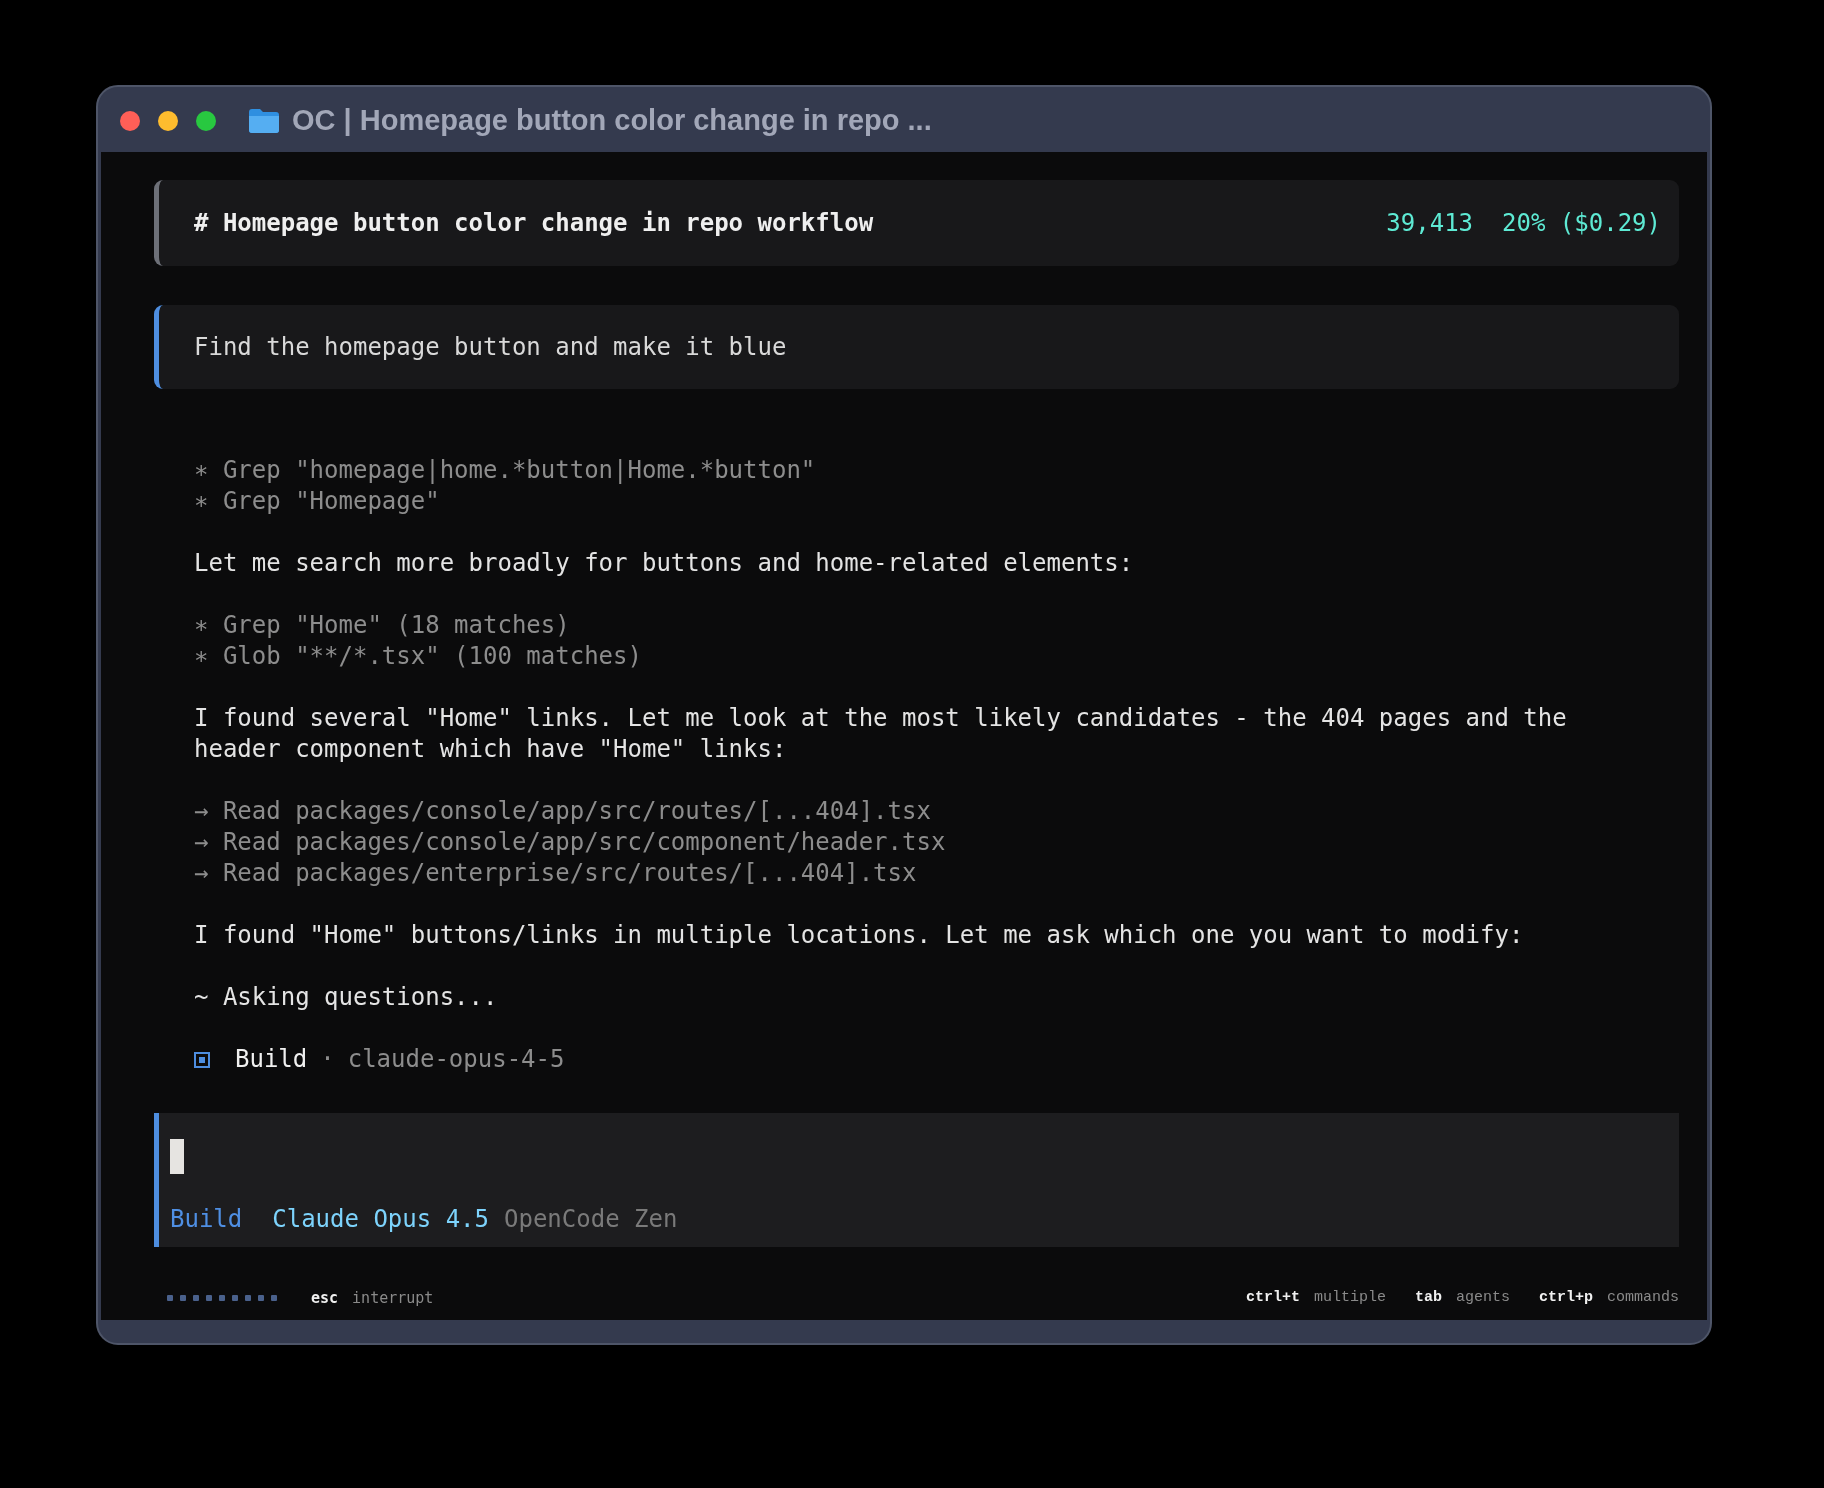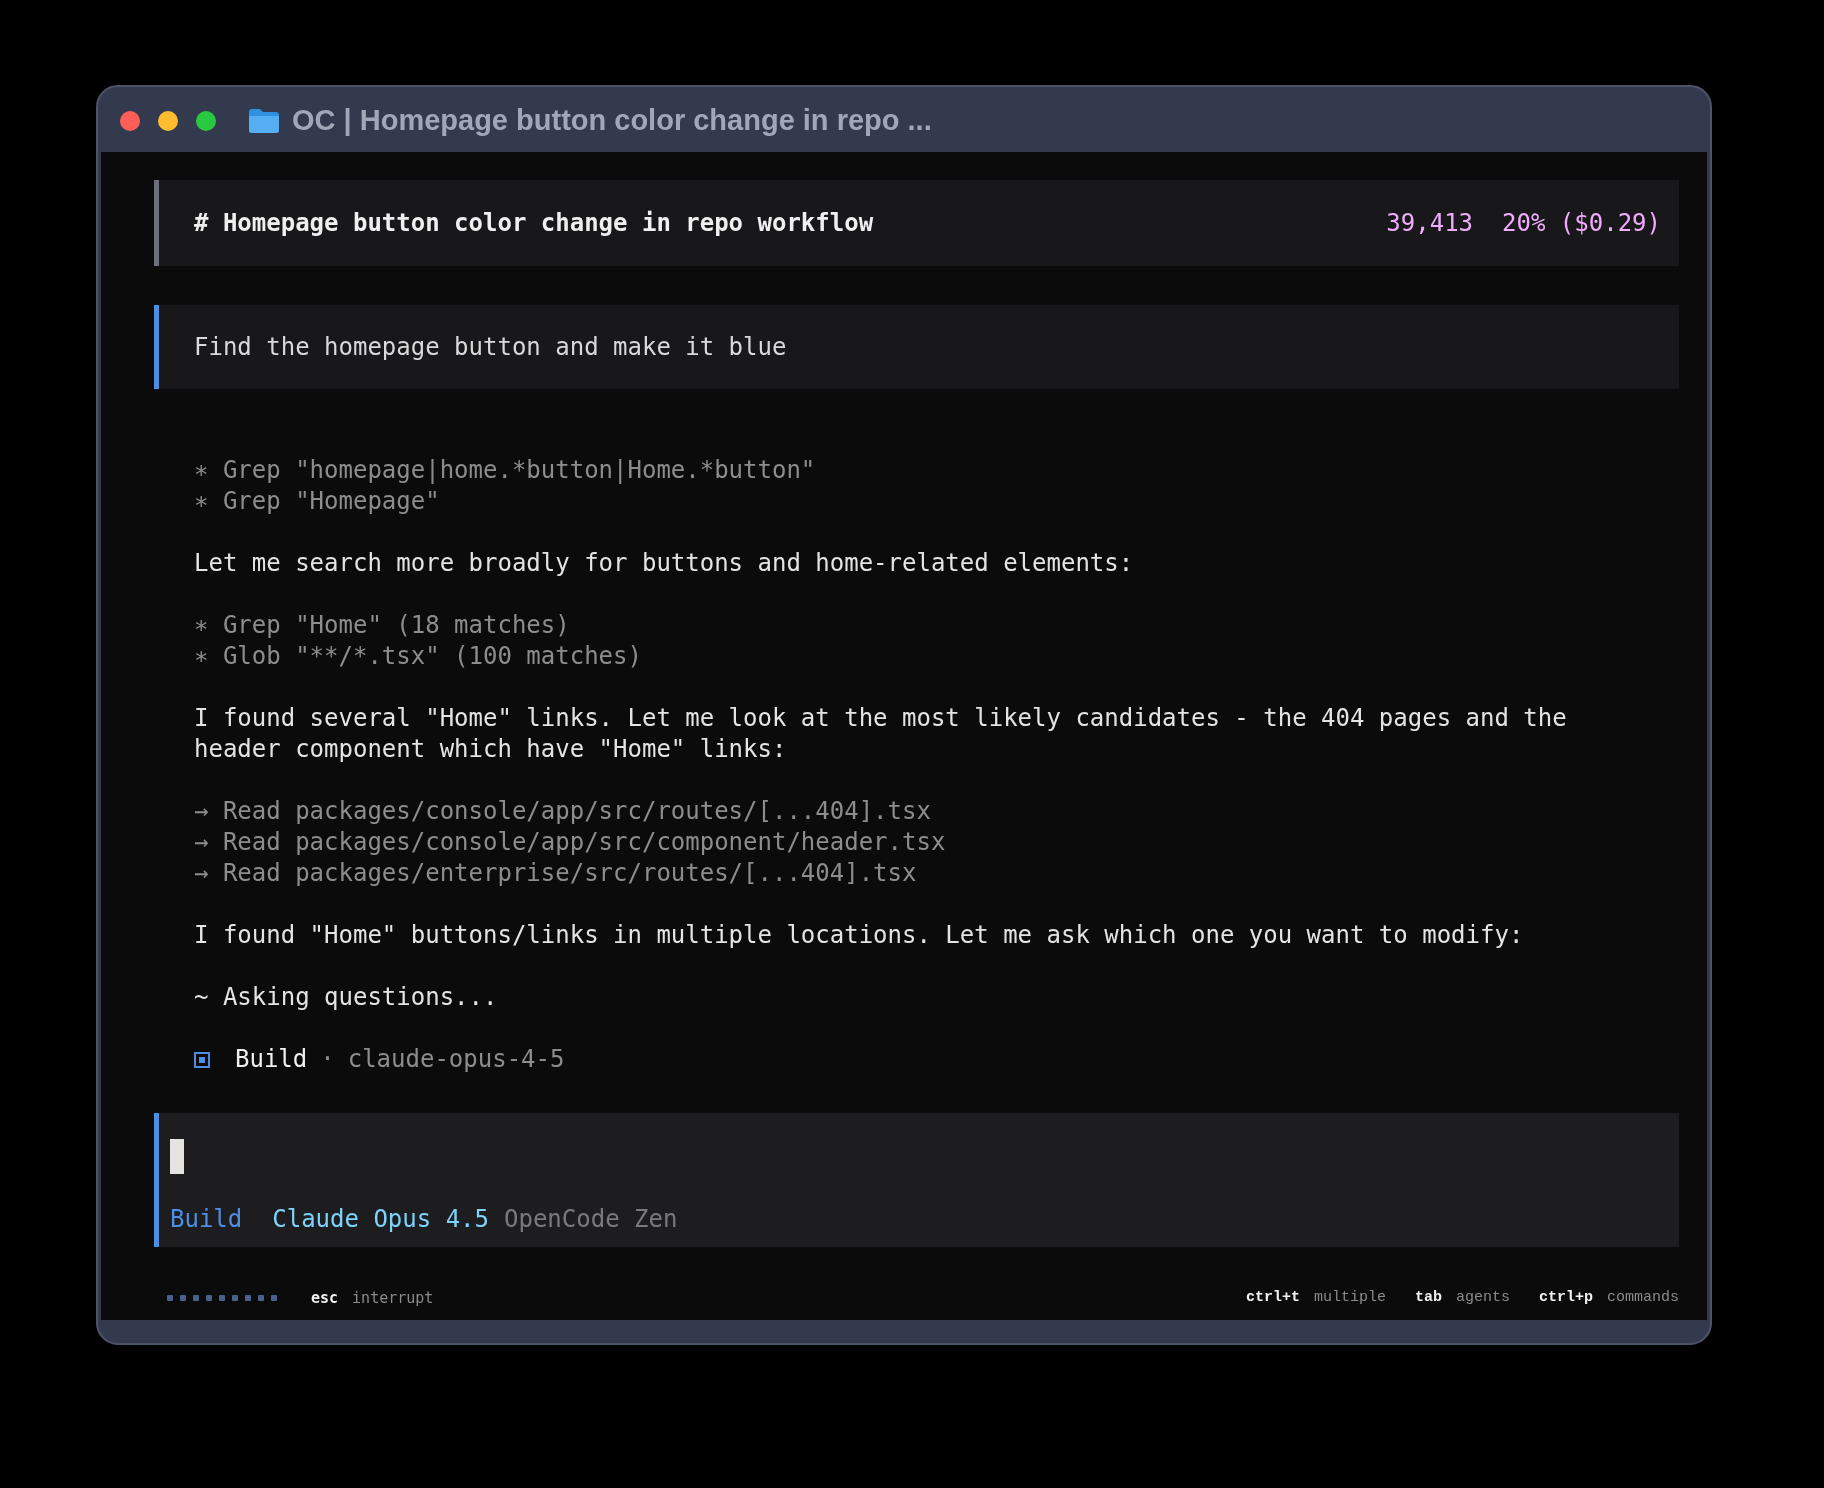--- a/index.html
+++ b/index.html
@@ -42,30 +42,30 @@
     position: absolute; left: 3px; right: 3px; top: 65px; bottom: 23px;
     background: #0b0b0c;
     overflow: hidden;
   }
   
 
   .block {
     position: absolute;
     background: #18181a;
     padding-left: 35px;
-    display: flex; align-items: center;
+    display: flex; align-items: center; border-radius: 9px;
   }
   #header-block {
     left: 53px; top: 28px; width: 1525px; height: 86px;
     border-left: 5px solid #6d7078;
     justify-content: space-between;
     padding-right: 18px;
   }
   #header-title { color: #efefef; font-weight: bold; font-size: 24px; white-space: pre; }
-  #header-stats { color: #f0abfc; font-size: 24px; white-space: pre; display: flex; gap: 29px; }
+  #header-stats { color: #5eead4; font-size: 24px; white-space: pre; display: flex; gap: 29px; }
 
   #user-block {
     left: 53px; top: 153px; width: 1525px; height: 84px;
     border-left: 5px solid #4e8ee0;
   }
   #user-text { color: #d9d9d9; font-size: 24px; white-space: pre; }
 
   #transcript {
     position: absolute; left: 93px; top: 272px; width: 1490px;
     font-size: 24px; line-height: 31px;

